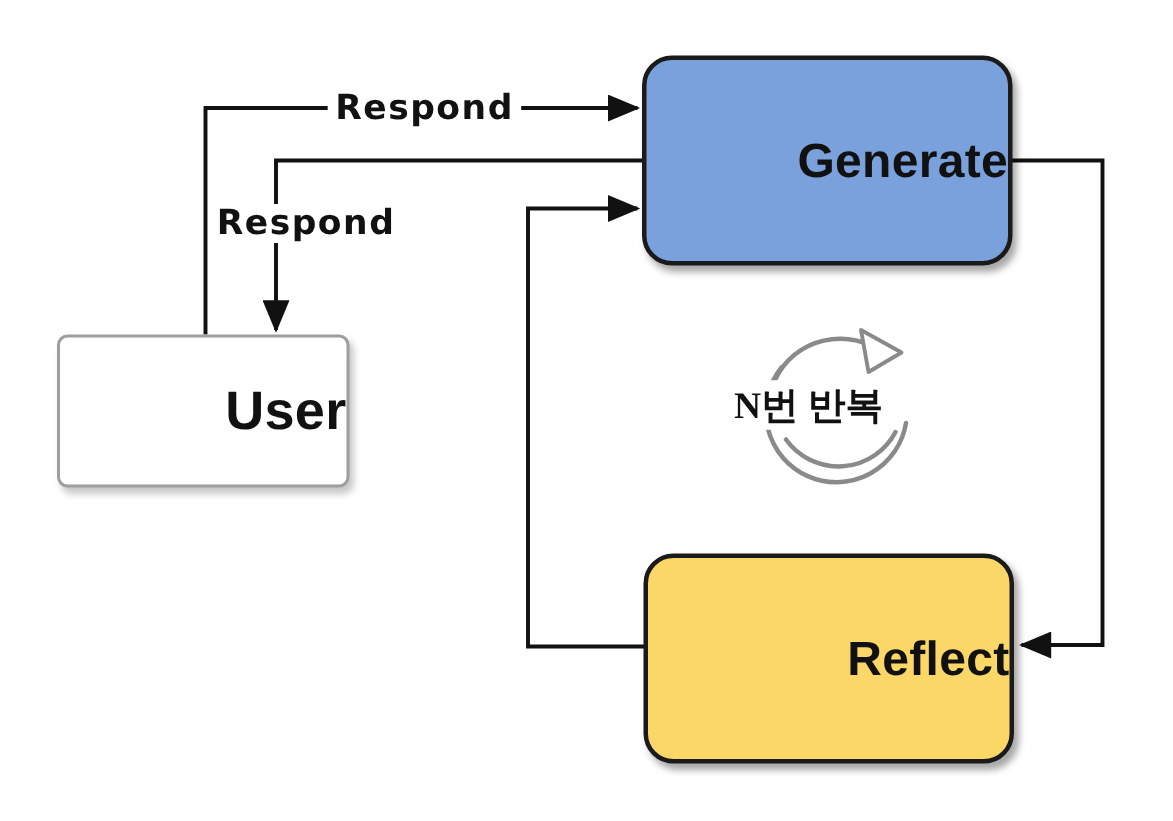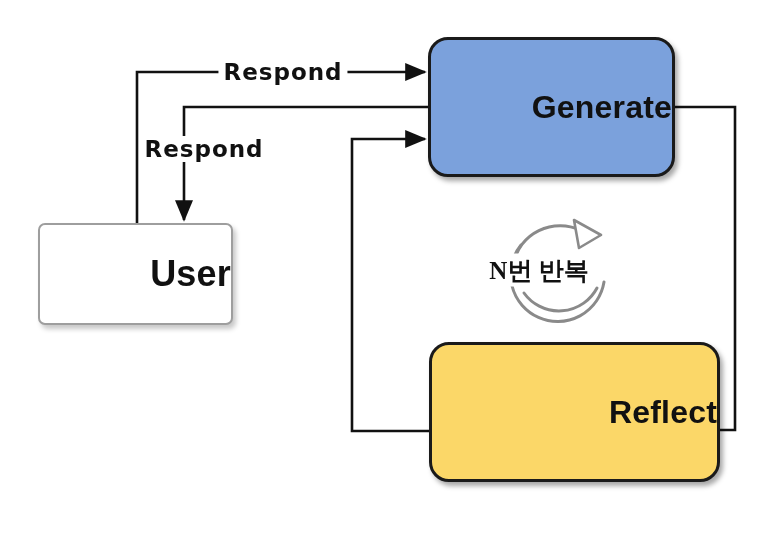--- a/index.html
+++ b/index.html
@@ -33,22 +33,22 @@
     letter-spacing: 0.2px;
   }
   .node-generate {
     left: 428px; top: 37px;
     width: 247px; height: 140px;
     border: 3px solid #1a1a1a;
     font-size: 32px;
     box-shadow: 3px 4px 5px rgba(0,0,0,0.35);
   }
   .node-reflect {
-    left: 429px; top: 342px;
-    width: 291px; height: 140px;
+    left: 429px; top: 369px;
+    width: 247px; height: 140px;
     border: 3px solid #1a1a1a;
     font-size: 32px;
     box-shadow: 3px 4px 5px rgba(0,0,0,0.35);
   }
   .node-user {
     left: 38px; top: 223px;
     width: 195px; height: 102px;
     border: 2.5px solid #9e9e9e;
     border-radius: 7px;
     font-size: 36px;

